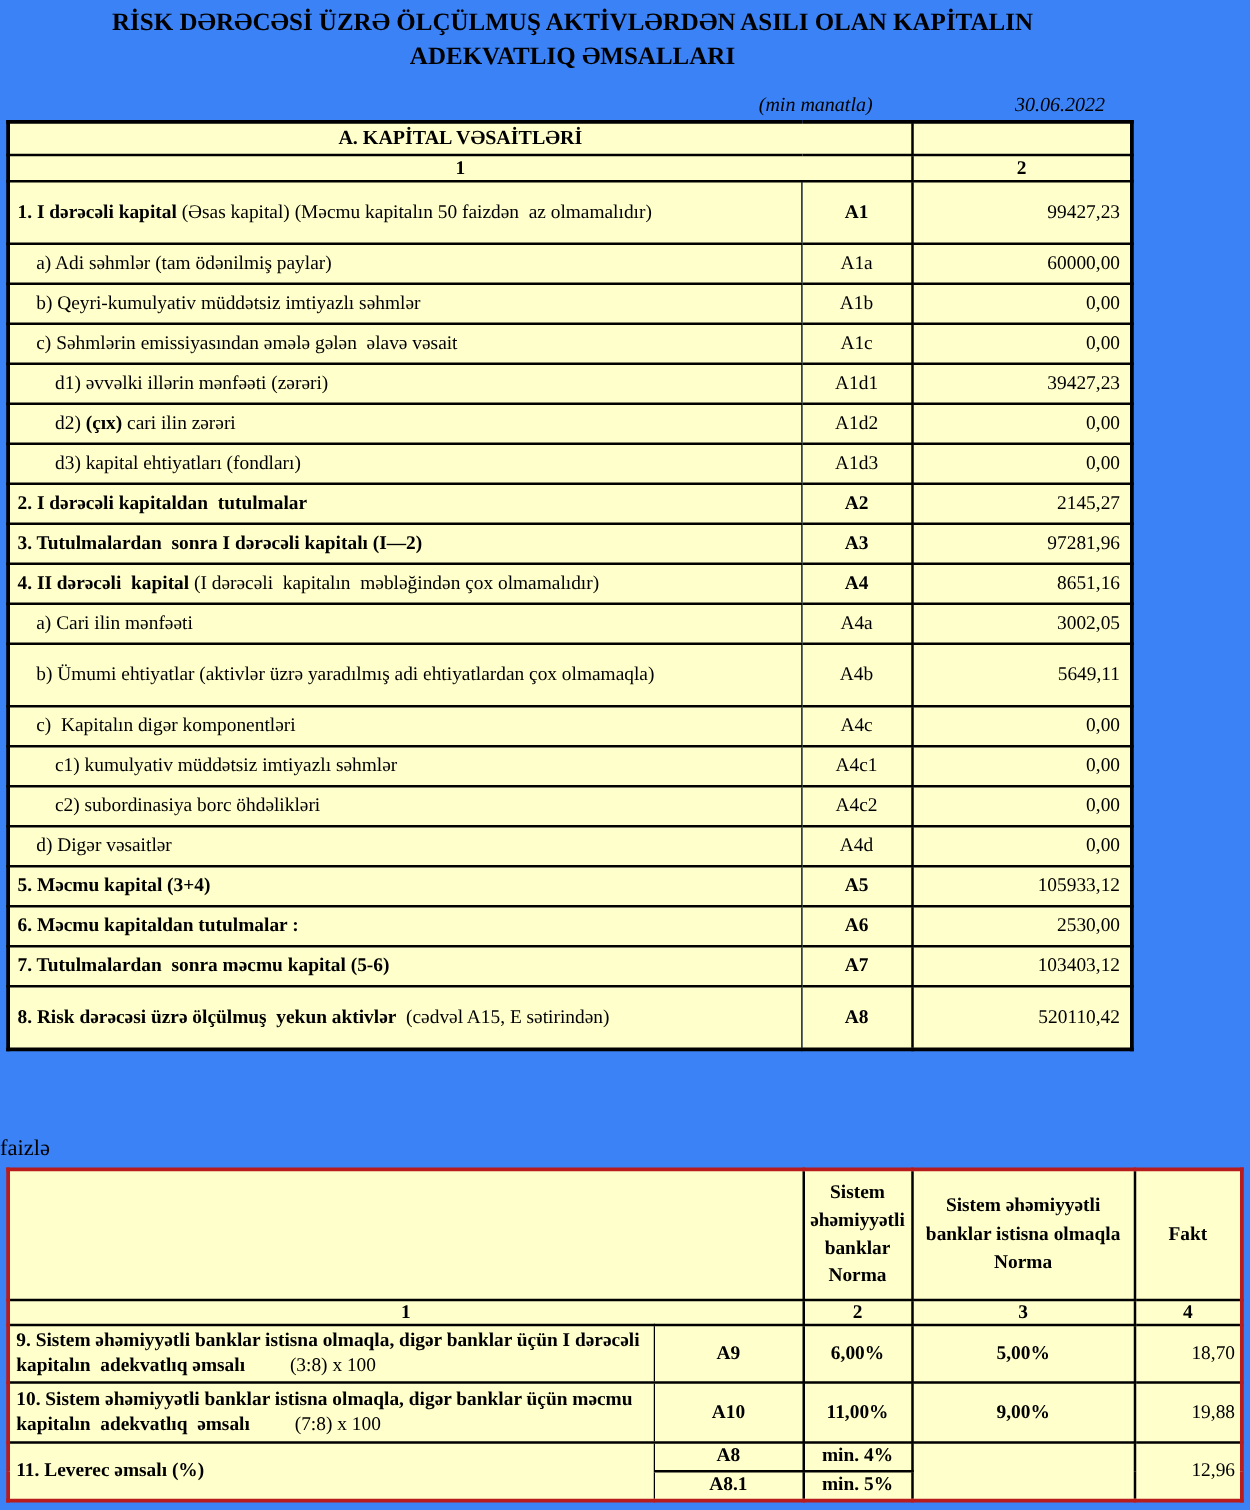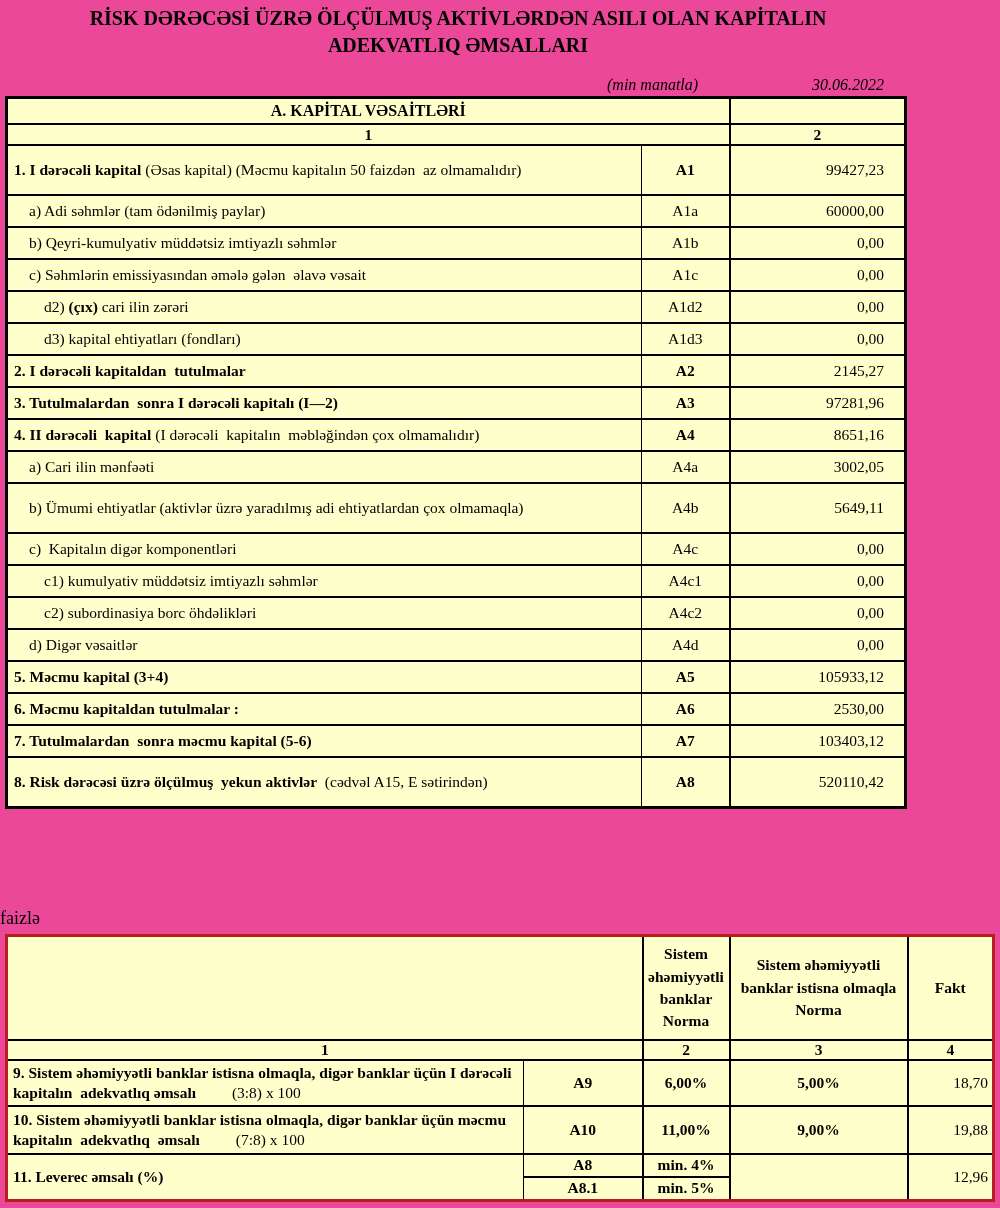--- a/index.html
+++ b/index.html
@@ -1,34 +1,34 @@
 <!DOCTYPE html>
 <html><head>
 <meta charset="utf-8">
 <style>
   html,body { margin:0; padding:0; background:#ffffff; }
   body { font-family:"Liberation Serif","DejaVu Serif",serif; color:#000; }
-  .page { position:relative; width:1000px; height:1208px; background:#ec4899; overflow:hidden; }
+  .page { position:relative; width:1000px; height:1208px; background:#3b82f6; overflow:hidden; }
 
   .title { position:absolute; top:5px; left:0; width:916px; text-align:center;
            font-weight:bold; font-size:20px; line-height:27px; }
 
   .noteline { position:absolute; top:76px; left:0; width:835px; height:20px; }
   .unit-note { position:absolute; left:607px; top:0; font-style:italic; font-size:16px; }
   .report-date { position:absolute; left:812px; top:0; font-style:italic; font-size:16px; }
 
   table { border-collapse:collapse; table-layout:fixed; }
   td { background:#FFFFCC; border:2px solid #000; font-size:15.5px; line-height:1.18;
        padding:1px 3px; vertical-align:middle; }
 
   
   .t1 { position:absolute; left:5px; top:96px; width:899px; border:3px solid #000; }
   .t1 .lbl  { border-right-width:1px; padding-left:6px; white-space:pre-wrap; }
   .t1 .code { border-left-width:1px; text-align:center; }
-  .t1 .val  { text-align:right; padding-right:20px; }
+  .t1 .val  { text-align:right; padding-right:8px; }
   .t1 .hh td { height:22px; font-weight:bold; text-align:center; font-size:16px;margin-left:28px; }
   .t1 .hn td { height:17px; font-weight:bold; text-align:center; line-height:1; }
   .t1 .r td  { height:28px; }
   .t1 .tall td { height:46px; }
   .t1 .ind1 { padding-left:21px; }
   .t1 .ind2 { padding-left:36px; }
   .t1 .bold-row .lbl { font-weight:bold; }
   .t1 .codeb { font-weight:bold; }
 
   
@@ -95,20 +95,25 @@
       <td class="lbl ind1"><span>b) Qeyri-kumulyativ müddətsiz imtiyazlı səhmlər</span></td>
       <td class="code">A1b</td>
       <td class="val">0,00</td>
     </tr>
     <tr class="r">
       <td class="lbl ind1"><span>c) Səhmlərin emissiyasından əmələ gələn  əlavə vəsait</span></td>
       <td class="code">A1c</td>
       <td class="val">0,00</td>
     </tr>
     <tr class="r">
+      <td class="lbl ind2"><span>d1) əvvəlki illərin mənfəəti (zərəri)</span></td>
+      <td class="code">A1d1</td>
+      <td class="val">39427,23</td>
+    </tr>
+    <tr class="r">
       <td class="lbl ind2"><span>d2) </span><b>(çıx)</b><span> cari ilin zərəri</span></td>
       <td class="code">A1d2</td>
       <td class="val">0,00</td>
     </tr>
     <tr class="r">
       <td class="lbl ind2"><span>d3) kapital ehtiyatları (fondları)</span></td>
       <td class="code">A1d3</td>
       <td class="val">0,00</td>
     </tr>
     <tr class="r bold-row">

